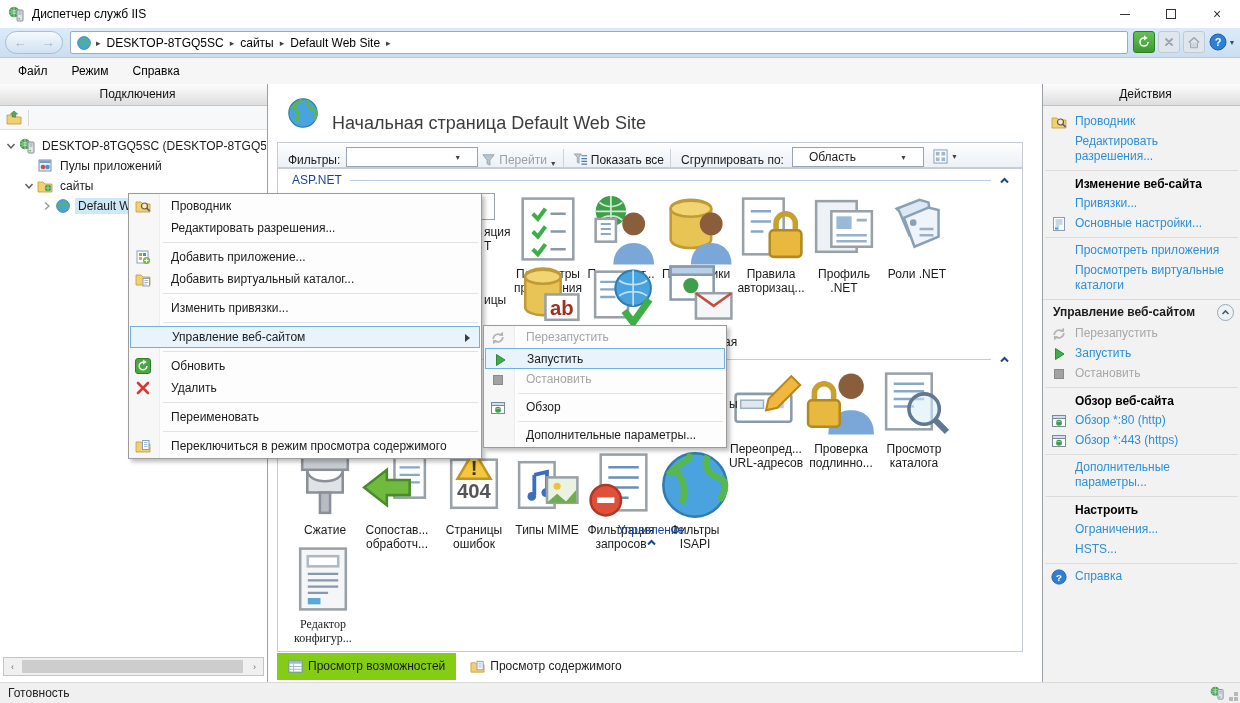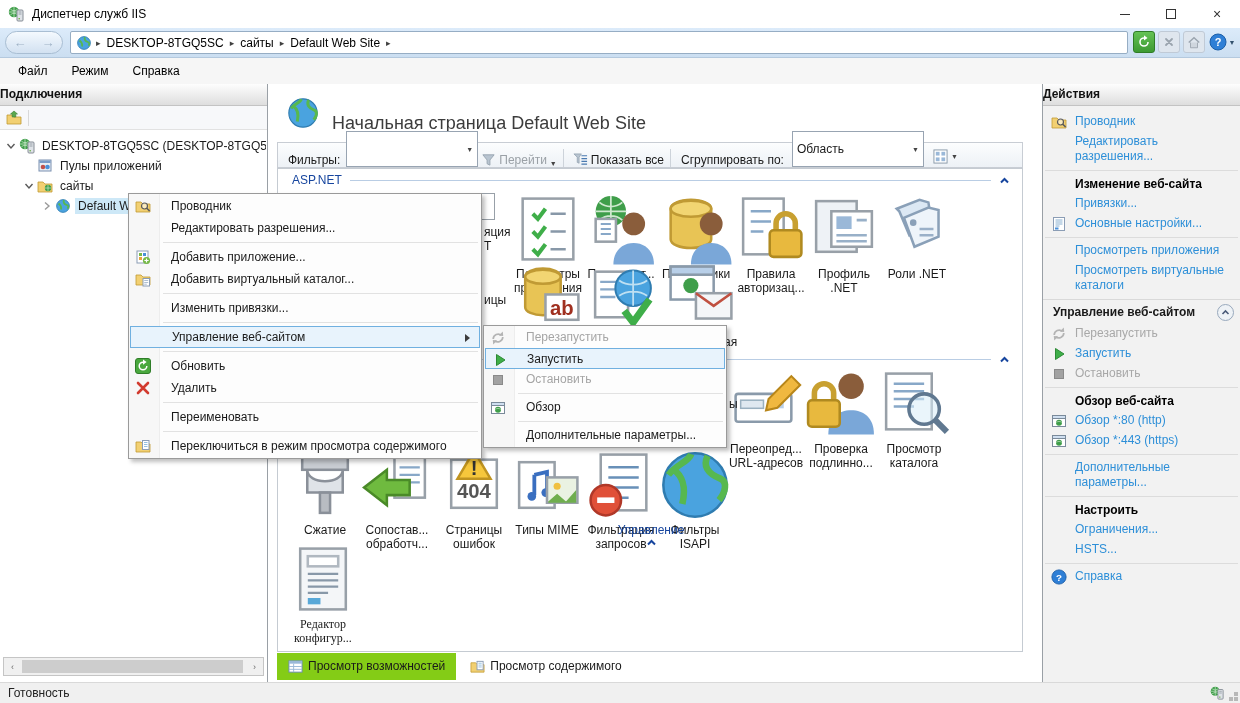--- a/index.html
+++ b/index.html
@@ -31,41 +31,41 @@
   #btn-help { left:1207px; width:30px; background:transparent; }
   #btn-help .hc { width:18px; height:18px; }
   #btn-help .dd { font-size:7px; color:#33516e; margin-left:2px; }
 
   
   #menubar { left:0; top:58px; width:1240px; height:26px; background:#f6f6f6; line-height:26px; padding-left:6px; }
   .mitem { display:inline-block; padding:0 12px; color:#000; }
 
   
   #leftpanel { left:0; top:84px; width:268px; height:598px; background:#fff; border-right:1px solid #9aa0a6; }
-  .paneheader { left:0; top:0; right:0; height:22px; background:linear-gradient(#fdfdfd,#dedede); border-bottom:1px solid #c3c3c3; font-weight:bold; line-height:21px; color:#111; }
+  .paneheader { left:0; top:0; right:0; height:22px; background:linear-gradient(#fdfdfd,#dedede); border-bottom:1px solid #c3c3c3; font-weight:normal; line-height:21px; padding-left:8px; color:#111;text-align:center; }
   #conn-toolbar { left:0; top:22px; right:0; height:24px; background:#f7f8fa; border-bottom:1px solid #e2e2e2; }
   #conn-toolbar .cico { left:6px; top:4px; width:16px; height:16px; }
   #conn-toolbar .cdiv { left:28px; top:4px; width:1px; height:16px; background:#d8d8d8; }
   #tree { left:0; top:52px; right:1px; bottom:30px; overflow:hidden; }
   .trow { height:20px; display:flex; align-items:center; white-space:nowrap; }
   .texp { width:14px; height:14px; flex:0 0 14px; }
   .ticon { width:16px; height:16px; flex:0 0 16px; margin:0 4px 0 1px; }
   .tlabel { padding:1px 3px; }
   .tlabel.sel { background:#cde8f7; }
   #hscroll { left:3px; right:3px; bottom:6px; height:19px; background:#f0f0f0; border:1px solid #c5c5c5; }
   #hscroll .sarr { top:2px; width:13px; height:13px; color:#6a6a6a; font-size:9px; display:flex; align-items:center; justify-content:center; }
   #hscroll .thumb { left:18px; top:2px; right:20px; height:13px; background:#cdcdcd; }
 
   
   #main { left:268px; top:84px; width:774px; height:598px; background:#fff; }
   #pgicon { left:18px; top:12px; width:34px; height:34px; }
   #pgtitle { left:64px; top:17px; font-size:18px; color:#3c3c3c;margin-top:12px; }
   #filterbar { left:9px; top:58px; width:746px; height:26px; background:linear-gradient(#fcfdfe,#edf1f6); border:1px solid #c8cdd4; display:flex; align-items:flex-end; padding:0 6px; }
   #filterbar .lbl { padding:0 4px; }
-  .combo { height:36px; background:#fff; border:1px solid #98a4b2; display:flex; align-items:center; justify-content:space-between; padding:0 4px;gap:27px; }
+  .combo { height:20px; background:#fff; border:1px solid #98a4b2; display:flex; align-items:center; justify-content:space-between; padding:0 16px;gap:27px; }
   .combo .ca { font-size:7px; color:#444; }
   #cmb-filter { width:132px; margin-left:2px; }
   #cmb-group { width:132px; margin-left:4px; }
   .fico { width:15px; height:15px; margin:0 3px; }
   .gray { color:#9aa0a6; }
   .vdiv { width:1px; height:18px; background:#cdd3da; margin:0 6px; }
   #gridbtn { display:flex; align-items:center; margin-left:6px; border:1px solid transparent; padding:2px; }
   .ddc { font-size:7px; color:#444; margin-left:3px; }
 
   #featbox { left:9px; top:84px; width:746px; height:484px; border:1px solid #c5cbd2; background:#fff; overflow:hidden; }

